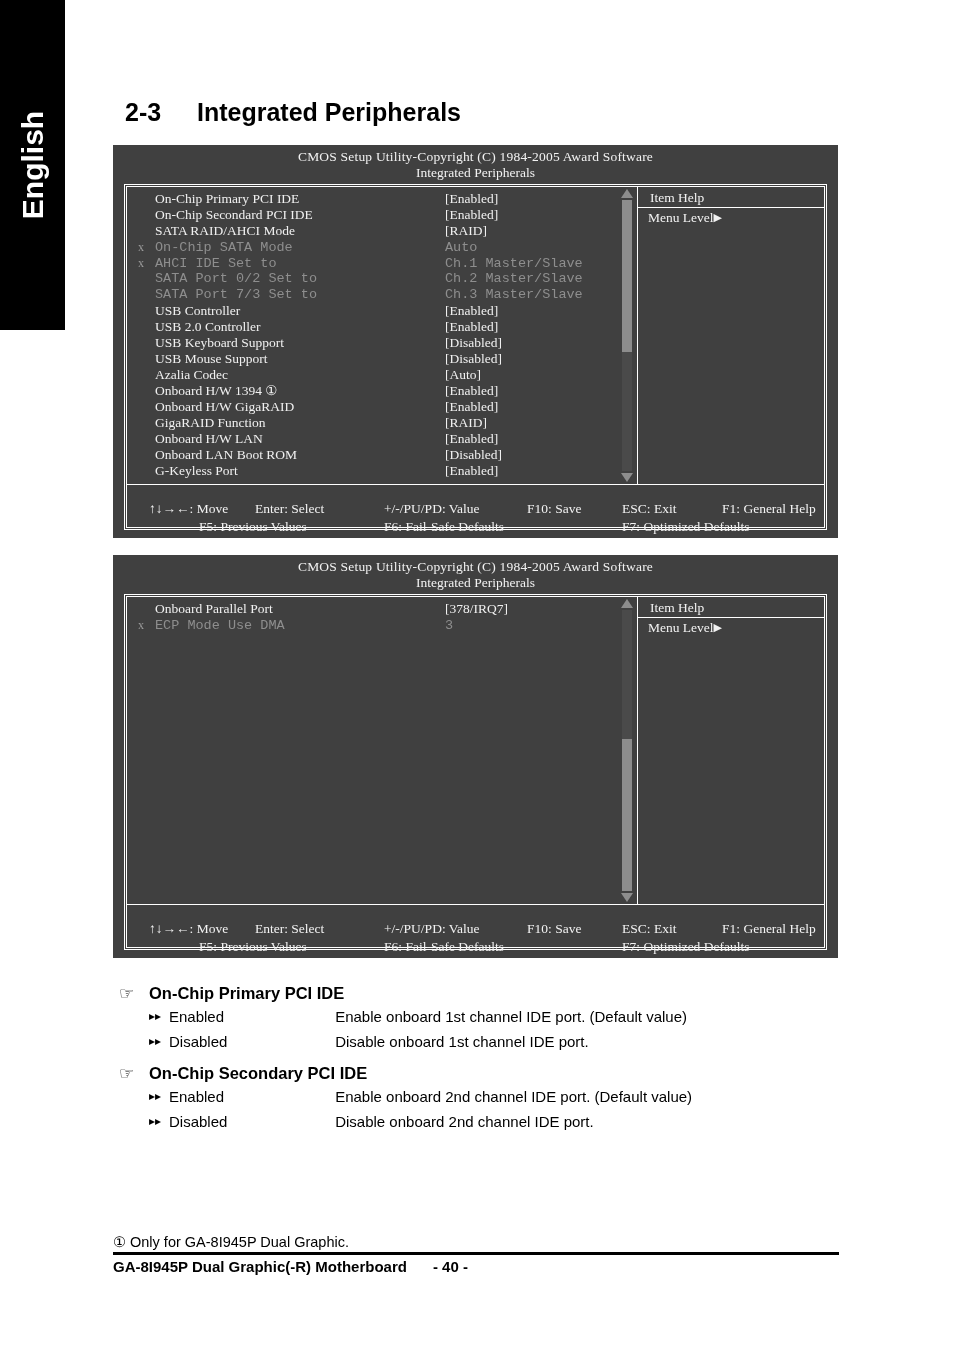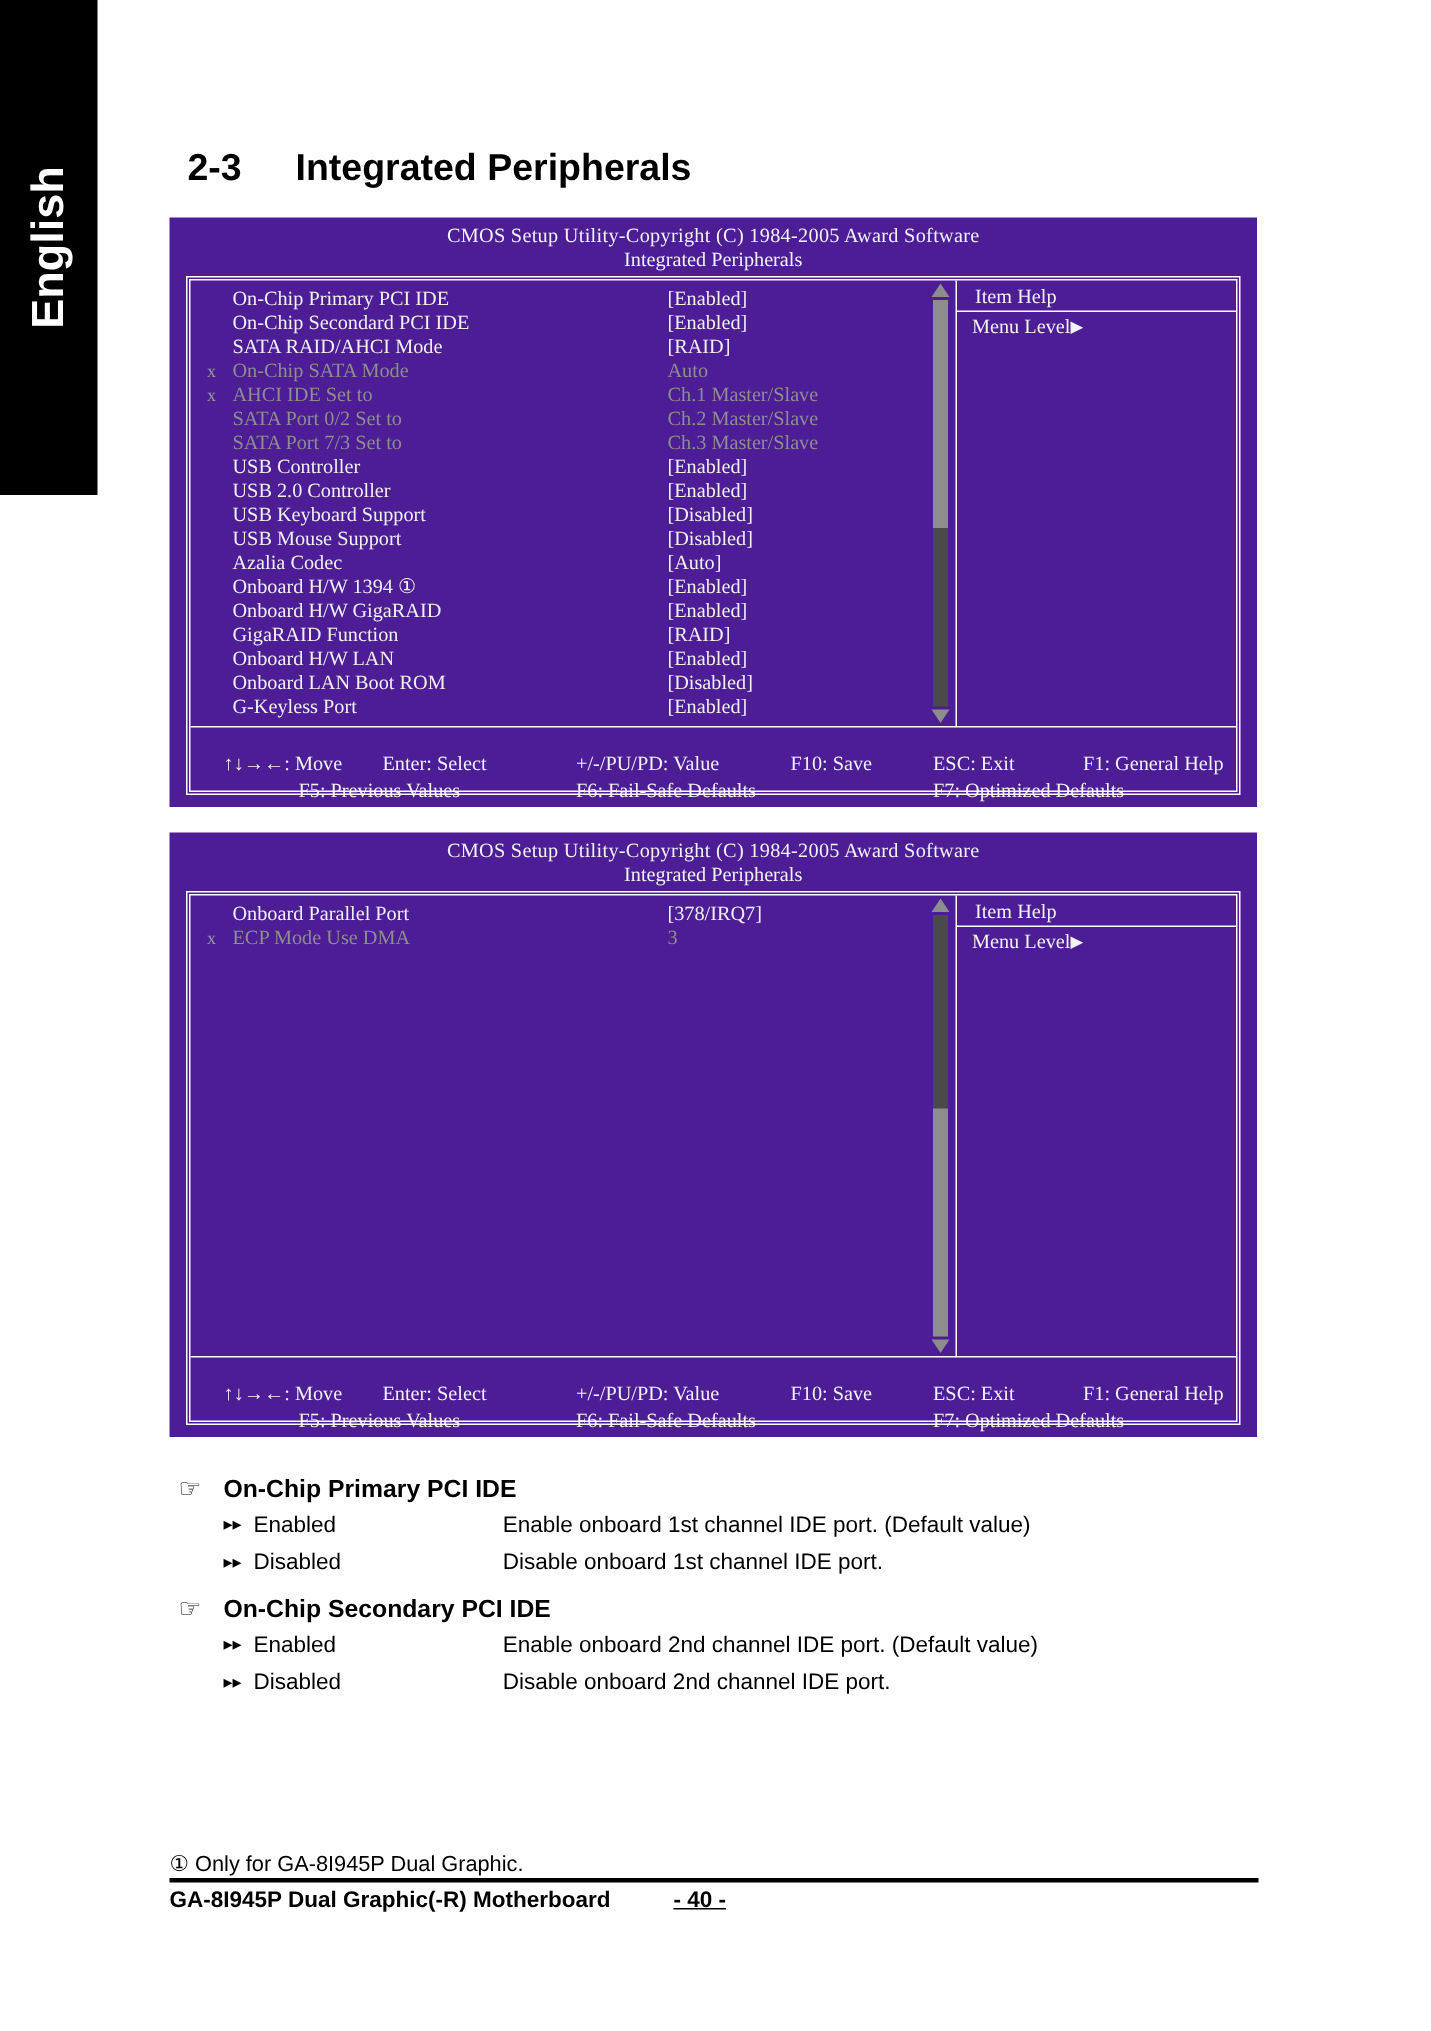--- a/index.html
+++ b/index.html
@@ -51,21 +51,21 @@
     color: #000000;
     white-space: nowrap;
   }
   #page-heading .sec-num { display: inline-block; width: 72px; margin-left: 12px; }
 
   
   .bios-panel {
     position: absolute;
     left: 113px;
     width: 725px;
-    background: #4c1d95;
+    background: #404040;
     box-sizing: border-box;
     font-family: "Liberation Serif", serif;
     color: #e8e8e8;
   }
   #bios-panel-1 { top: 145px; height: 393px; }
   #bios-panel-2 { top: 555px; height: 403px; }
 
   .bios-title {
     text-align: center;
     font-size: 13.5px;
@@ -132,21 +132,21 @@
   }
   .setting-row .label {
     flex: 0 0 290px;
     color: #f0f0f0;
   }
   .setting-row .value {
     flex: 0 0 auto;
     color: #f0f0f0;
   }
   .setting-row.dim .label,
-  .setting-row.dim .value { color: #8e8e8e; }
+  .setting-row.dim .value { color: #8e8e8e; font-family: Liberation Mono, monospace; }
 
   
   .scrollbar {
     flex: 0 0 20px;
     width: 20px;
     position: relative;
     display: flex;
     flex-direction: column;
     align-items: center;
     padding: 2px 0 2px 0;
@@ -274,21 +274,21 @@
   #page-footer {
     position: absolute;
     left: 113px;
     top: 1258px;
     font-family: "Liberation Sans", sans-serif;
     font-weight: bold;
     font-size: 15px;
     color: #000000;
     white-space: nowrap;
   }
-  #page-footer .pg-num { display: inline-block; padding-left: 42px; text-decoration: underline; }
+  #page-footer .pg-num { display: inline-block; padding-left: 26px; }
 </style>
 </head>
 <body>
 
 <div id="lang-tab">
   <div class="lang-text">English</div>
 </div>
 
 <div id="page-heading">
   <span class="sec-num">2-3</span><span>Integrated Peripherals</span>

